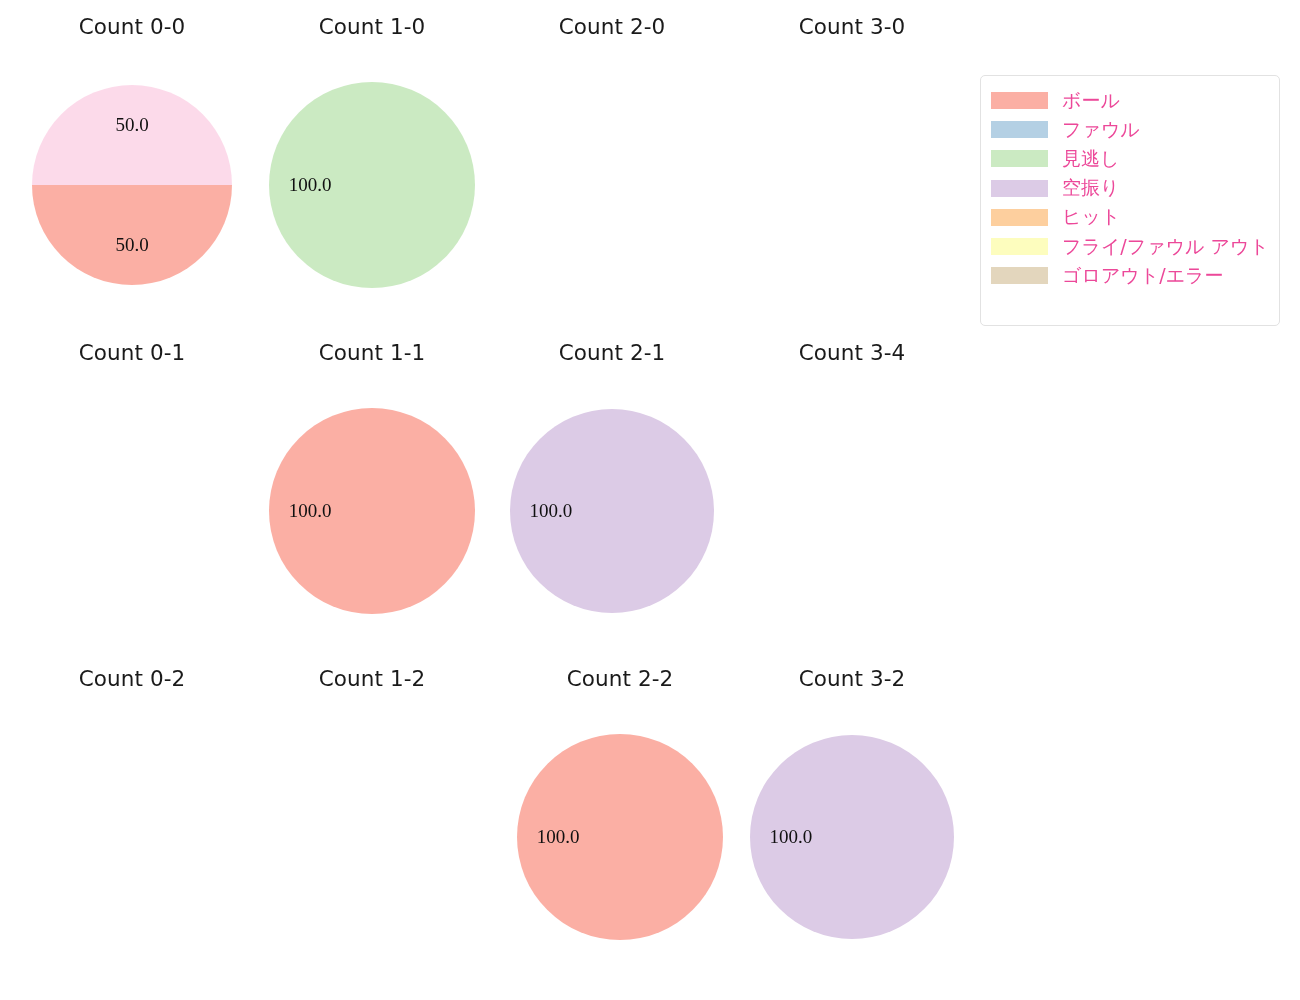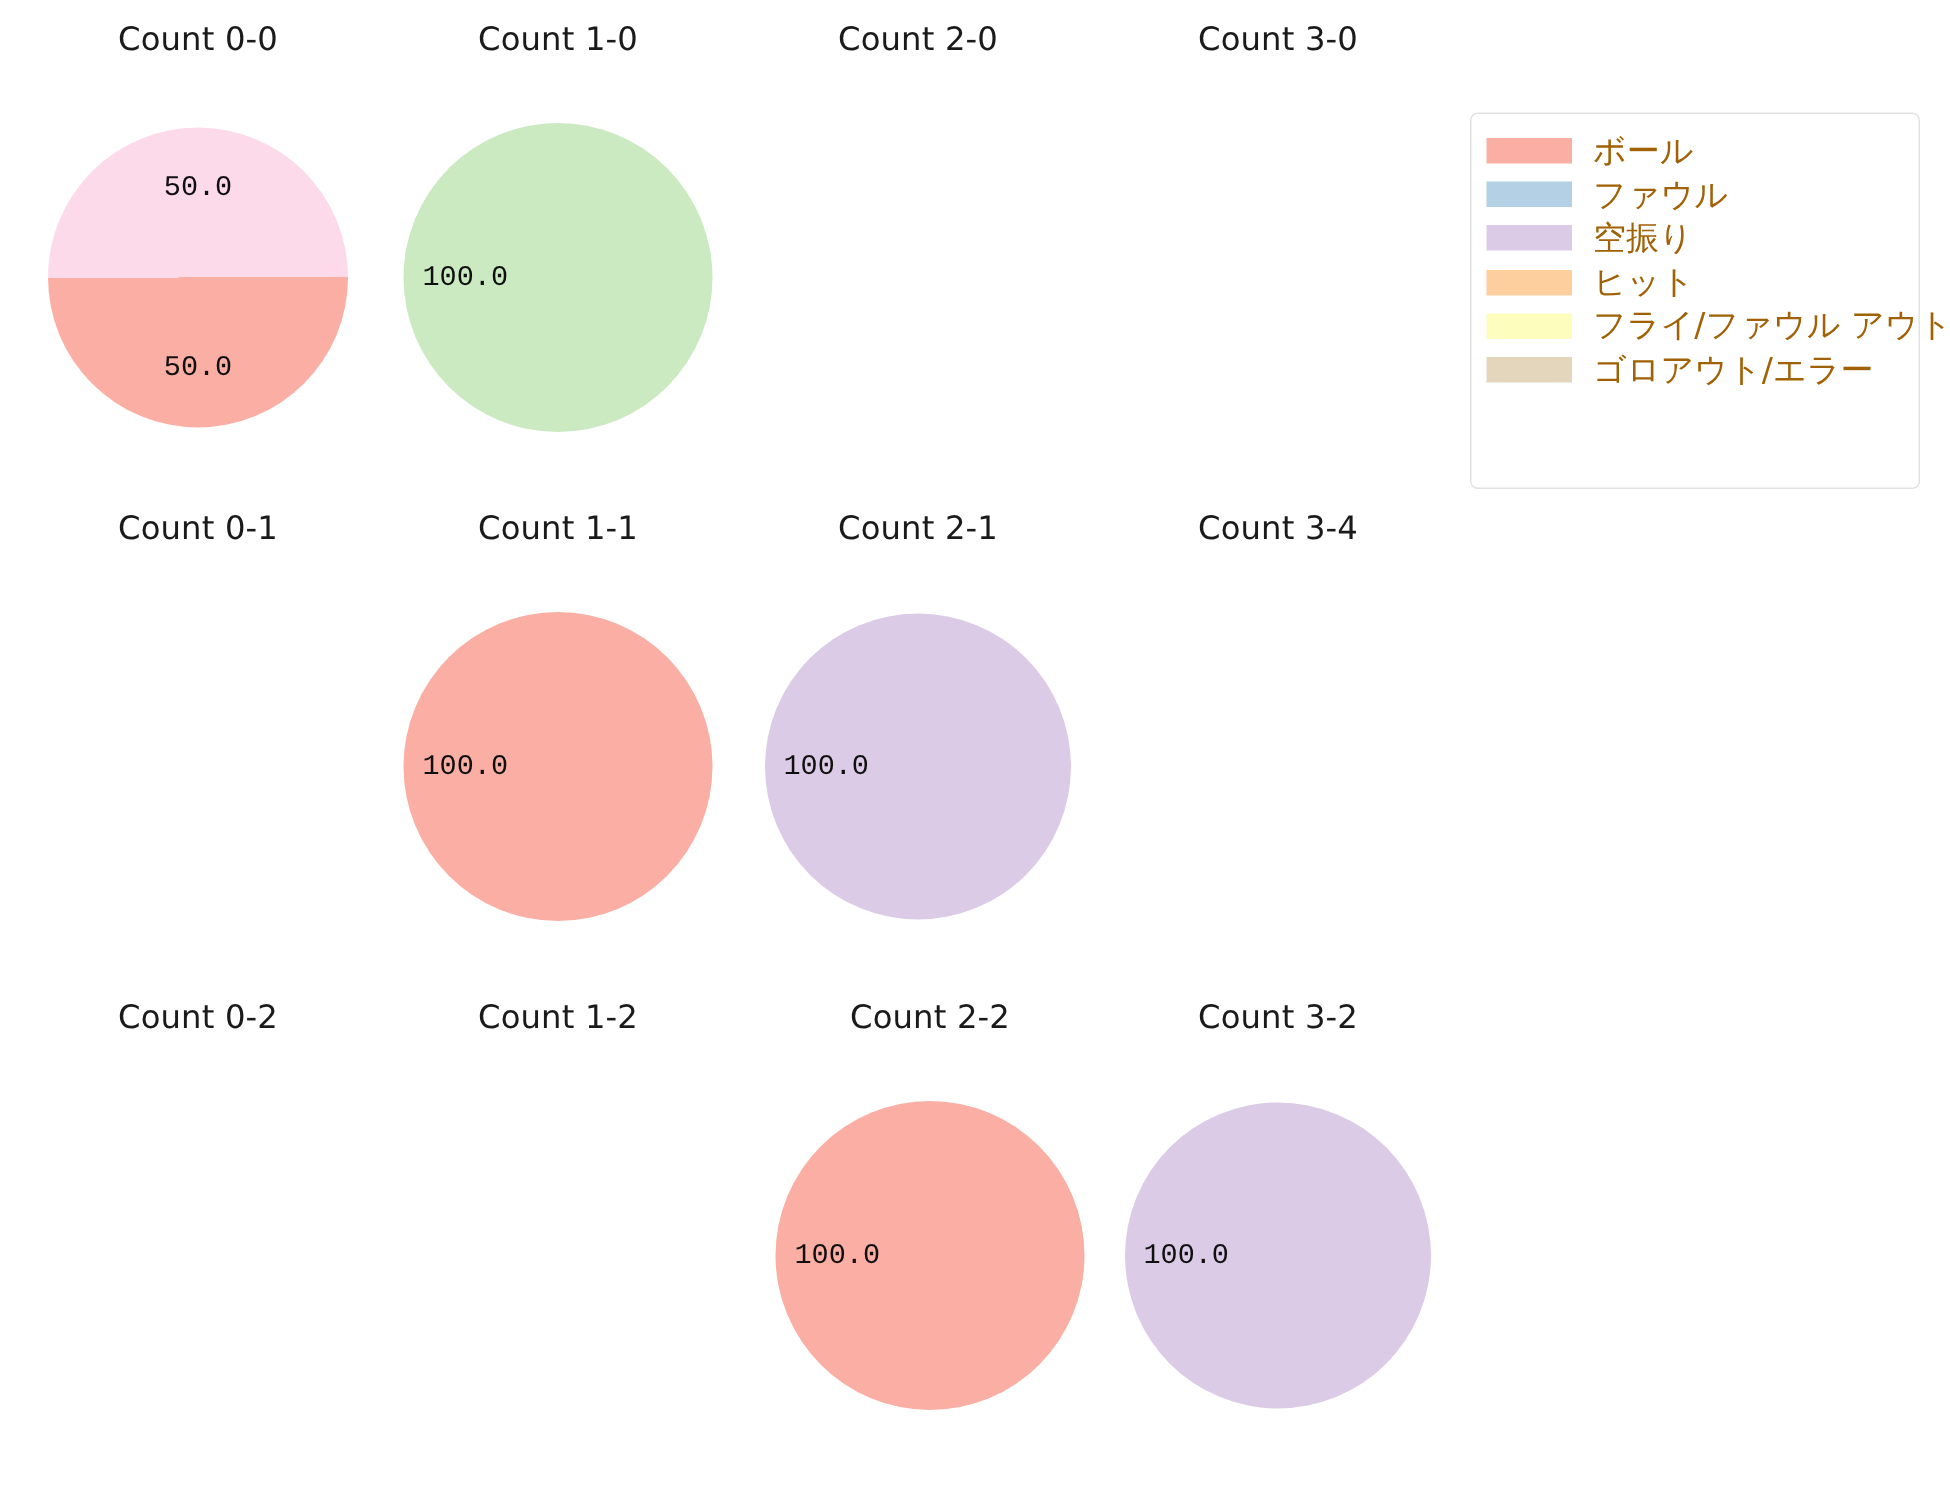--- a/index.html
+++ b/index.html
@@ -48,21 +48,21 @@
     position: relative;
     border-radius: 50%;
     overflow: hidden;
   }
   .pie-label {
     position: absolute;
     font-size: 19px;
     color: #101010;
     white-space: nowrap;
     transform: translate(-50%, -50%);
-    font-family: Liberation Mono, monospace;
+    font-family: Liberation Serif, serif;
   }
 
   
   #legend {
     position: absolute;
     left: 980px;
     top: 75px;
     width: 300px;
     height: 251px;
     background: #ffffff;
@@ -77,22 +77,22 @@
     height: 29.2px;
   }
   .legend-swatch {
     width: 57px;
     height: 17px;
     flex: 0 0 57px;
     margin-right: 14px;
     border: none;
   }
   .legend-label {
-    font-size: 22px;
-    color: #a16207;
+    font-size: 19px;
+    color: #ec4899;
     white-space: nowrap;
     font-family: "DejaVu Sans", "Liberation Sans", sans-serif;
   }
 </style>
 </head>
 <body>
 
 <div id="figure">
   <div id="panels">
       <div class="cell" style="left: -8px; top: 0px;">
@@ -168,20 +168,24 @@
     <div id="legend-rows">
         <div class="legend-row">
           <span class="legend-swatch" style="background: rgb(251, 175, 164);"></span>
           <span class="legend-label">ボール</span>
         </div>
         <div class="legend-row">
           <span class="legend-swatch" style="background: rgb(180, 208, 228);"></span>
           <span class="legend-label">ファウル</span>
         </div>
         <div class="legend-row">
+          <span class="legend-swatch" style="background: rgb(203, 234, 194);"></span>
+          <span class="legend-label">見逃し</span>
+        </div>
+        <div class="legend-row">
           <span class="legend-swatch" style="background: rgb(220, 203, 230);"></span>
           <span class="legend-label">空振り</span>
         </div>
         <div class="legend-row">
           <span class="legend-swatch" style="background: rgb(253, 207, 158);"></span>
           <span class="legend-label">ヒット</span>
         </div>
         <div class="legend-row">
           <span class="legend-swatch" style="background: rgb(253, 253, 190);"></span>
           <span class="legend-label">フライ/ファウル アウト</span>

